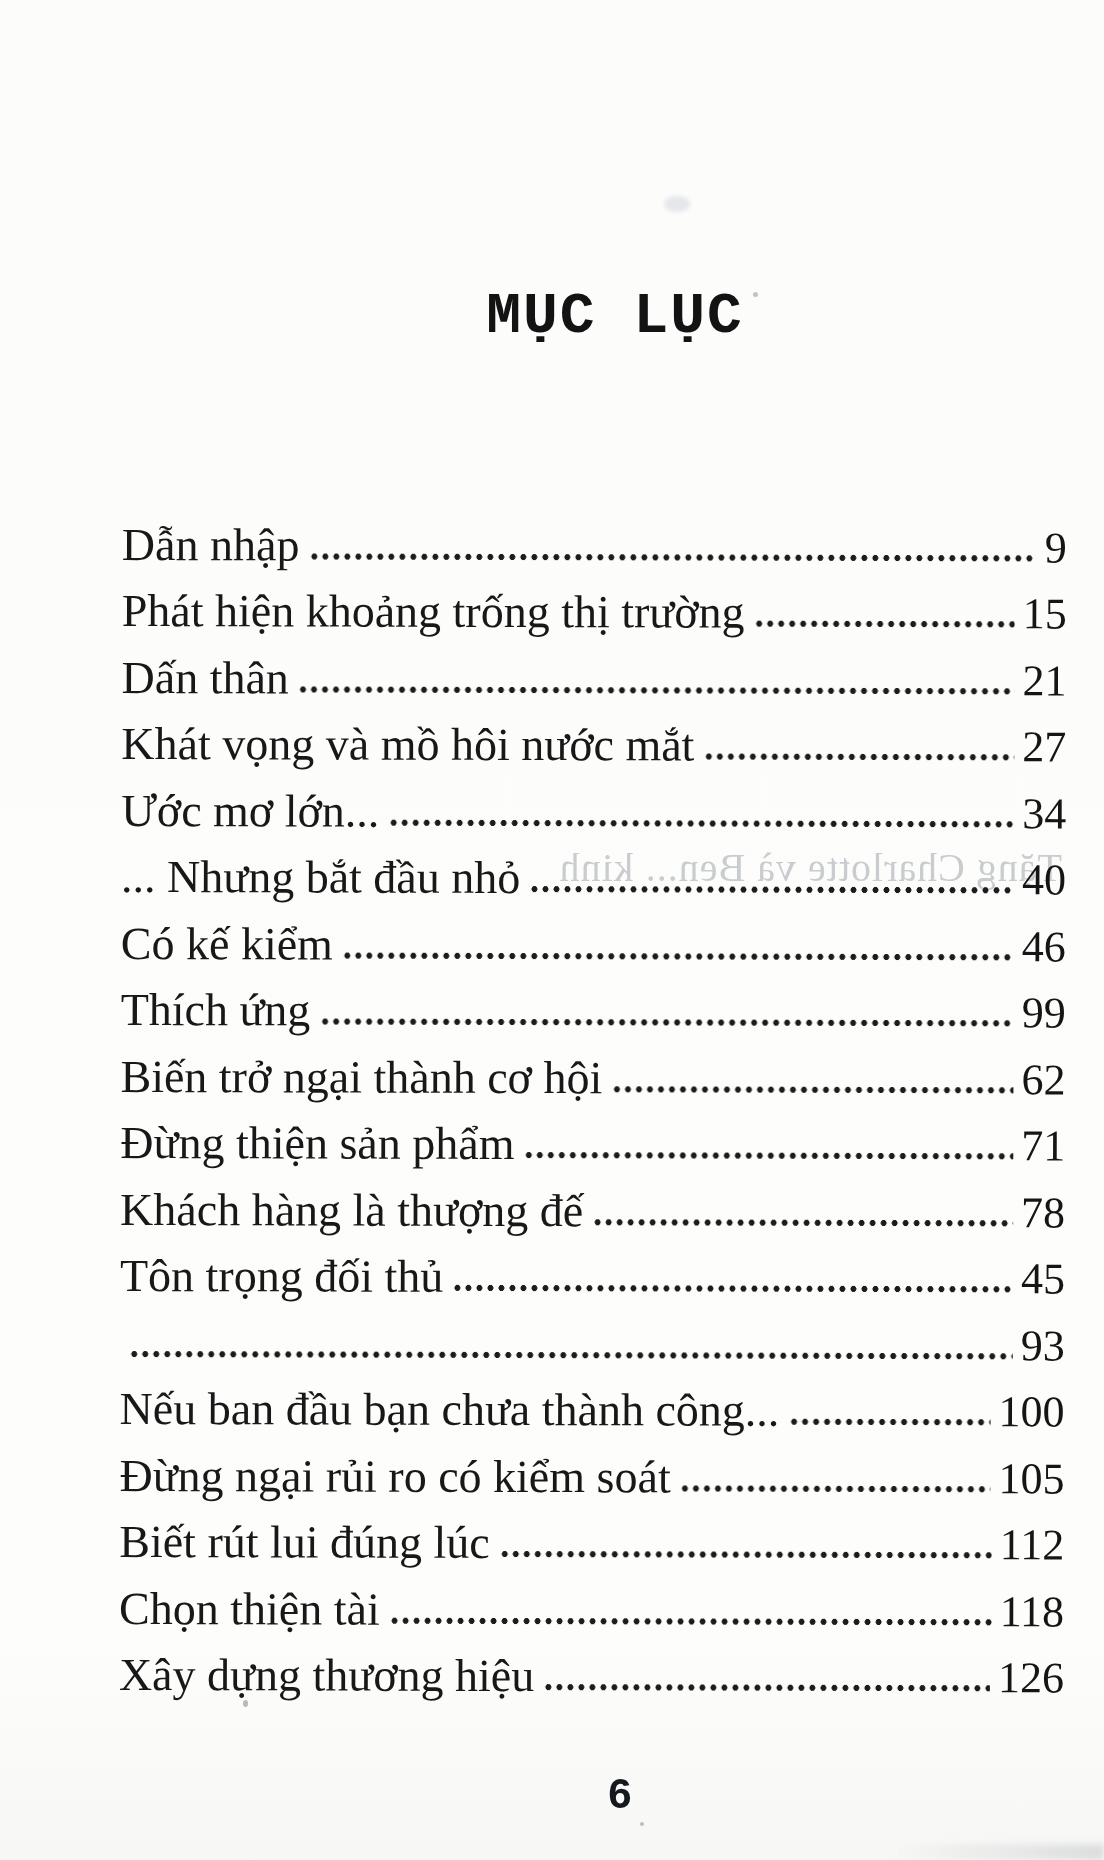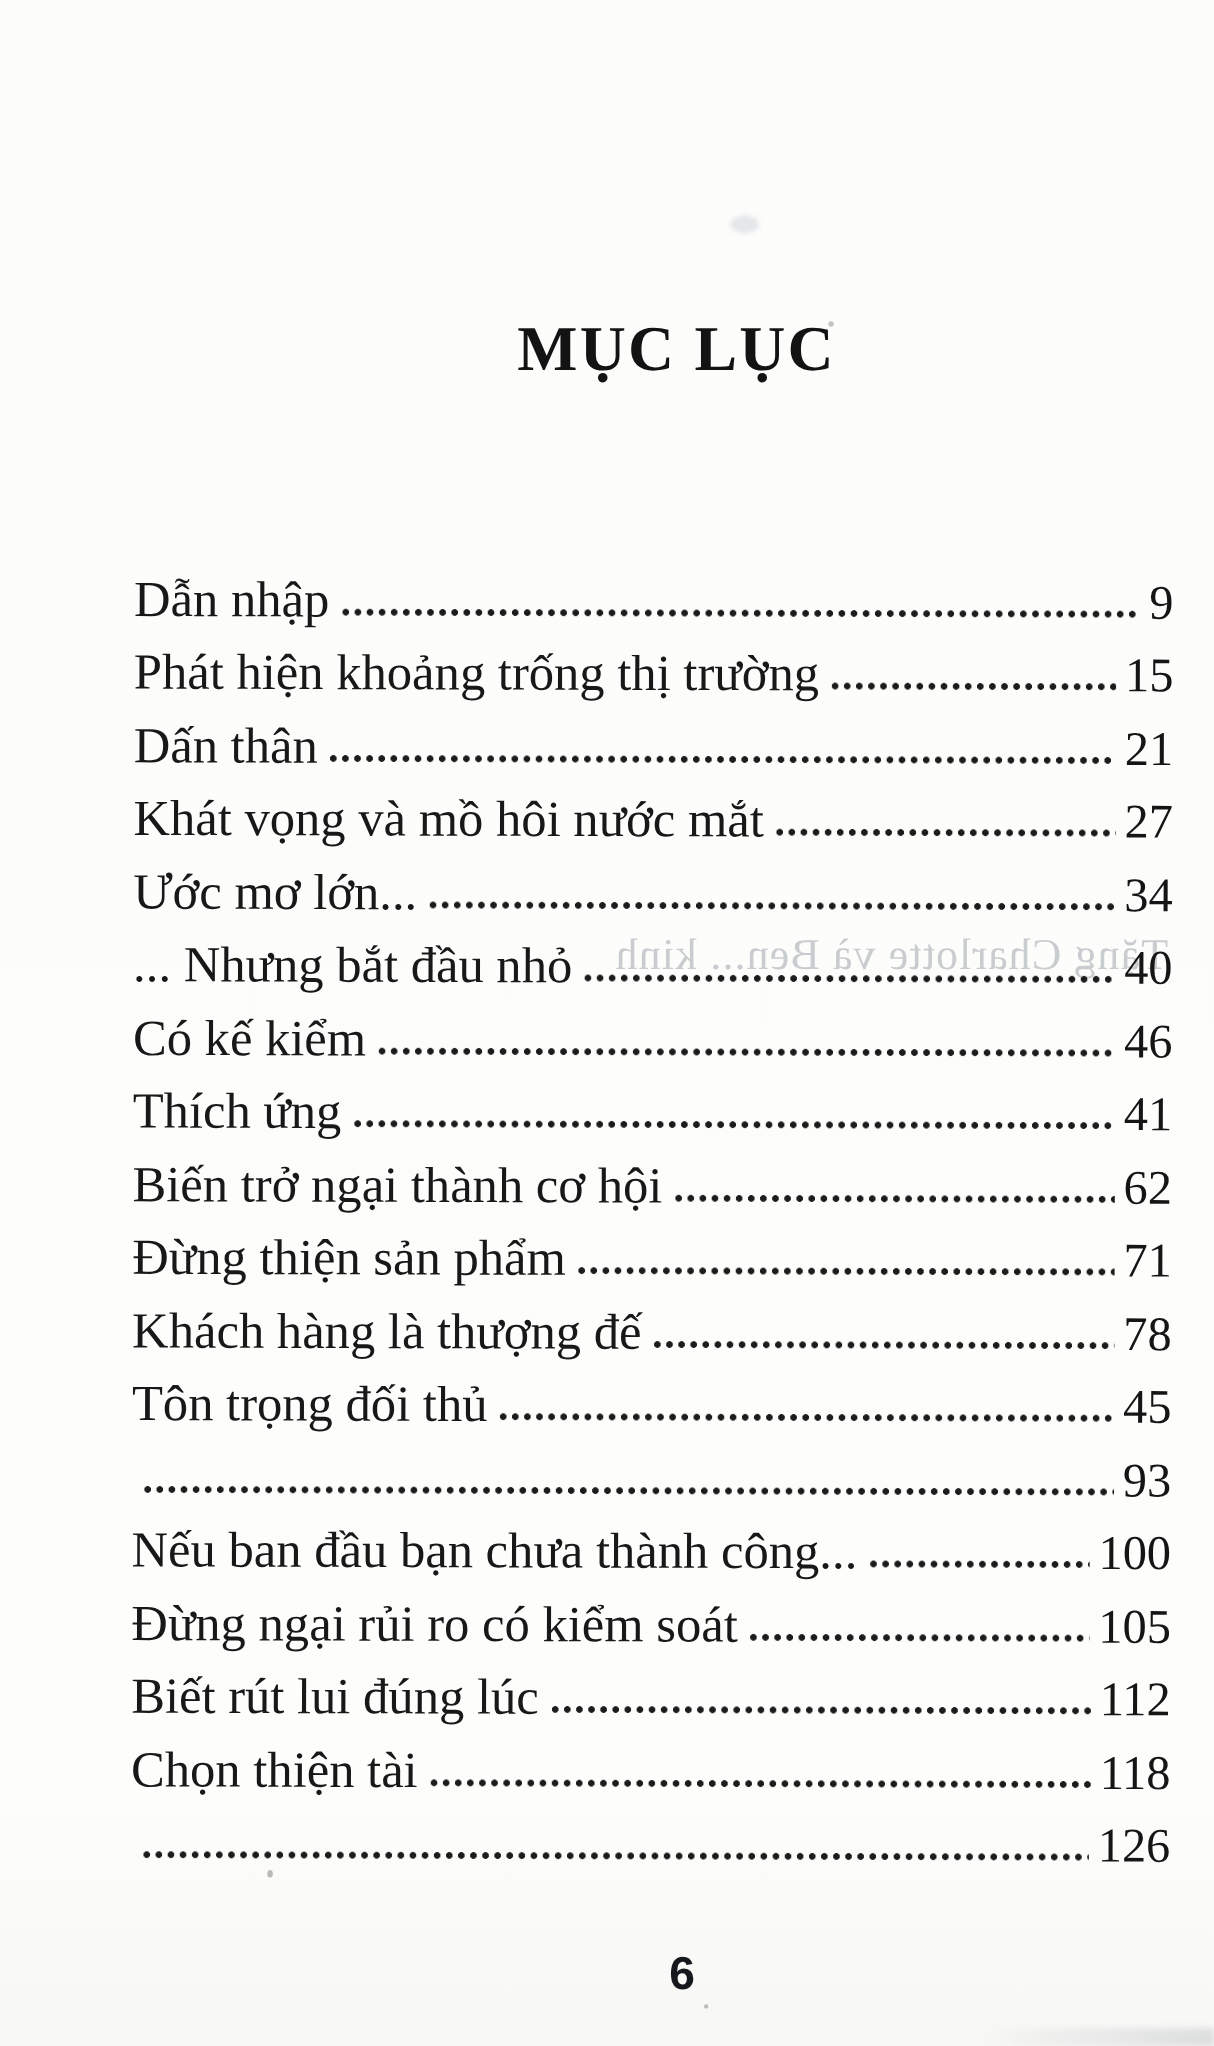--- a/index.html
+++ b/index.html
@@ -12,21 +12,21 @@
     position:relative;
   }
   .page{
     position:absolute;inset:0;
     background:linear-gradient(180deg,#fcfcfb 0%,#fdfdfc 88%,#f7f7f5 100%);
     overflow:hidden;
   }
   .title{
     position:absolute;top:246px;left:0;width:100%;
     text-align:center;box-sizing:border-box;padding-left:126px;
-    font-family:Liberation Serif, serif;
+    font-family:Liberation Mono, monospace;
     font-weight:800;font-size:58px;letter-spacing:2px;color:#131313;
     line-height:1.1;
   }
   .toc{
     position:absolute;top:502px;left:122px;width:945px;
     transform:rotate(0.15deg);transform-origin:left top;
     z-index:2;
   }
   .toc-row{
     display:flex;align-items:flex-end;height:66.5px;
@@ -111,21 +111,21 @@
       <span class="toc-num">40</span>
     </div>
       <div class="toc-row">
       <span class="toc-label">Có kế kiểm</span>
       <span class="dot-leader"></span>
       <span class="toc-num">46</span>
     </div>
       <div class="toc-row">
       <span class="toc-label">Thích ứng</span>
       <span class="dot-leader"></span>
-      <span class="toc-num">41</span>
+      <span class="toc-num">99</span>
     </div>
       <div class="toc-row">
       <span class="toc-label">Biến trở ngại thành cơ hội</span>
       <span class="dot-leader"></span>
       <span class="toc-num">62</span>
     </div>
       <div class="toc-row">
       <span class="toc-label">Đừng thiện sản phẩm</span>
       <span class="dot-leader"></span>
       <span class="toc-num">71</span>
@@ -158,20 +158,21 @@
       <span class="toc-label">Biết rút lui đúng lúc</span>
       <span class="dot-leader"></span>
       <span class="toc-num">112</span>
     </div>
       <div class="toc-row">
       <span class="toc-label">Chọn thiện tài</span>
       <span class="dot-leader"></span>
       <span class="toc-num">118</span>
     </div>
       <div class="toc-row">
+      <span class="toc-label">Xây dựng thương hiệu</span>
       <span class="dot-leader"></span>
       <span class="toc-num">126</span>
     </div>
     </div>
 
   <div class="page-number">6</div>
 
   <div class="speck speck-1"></div>
   <div class="speck speck-2"></div>
   <div class="speck speck-3"></div>

